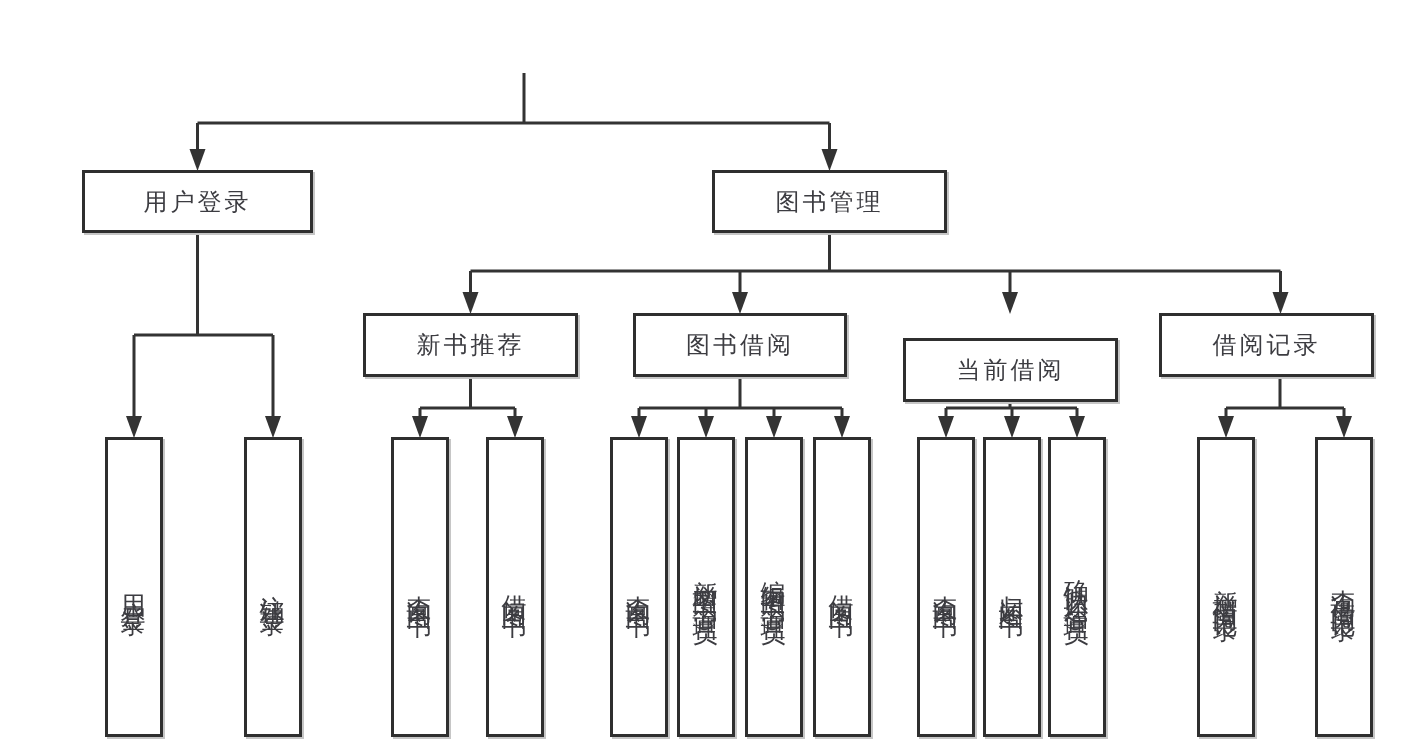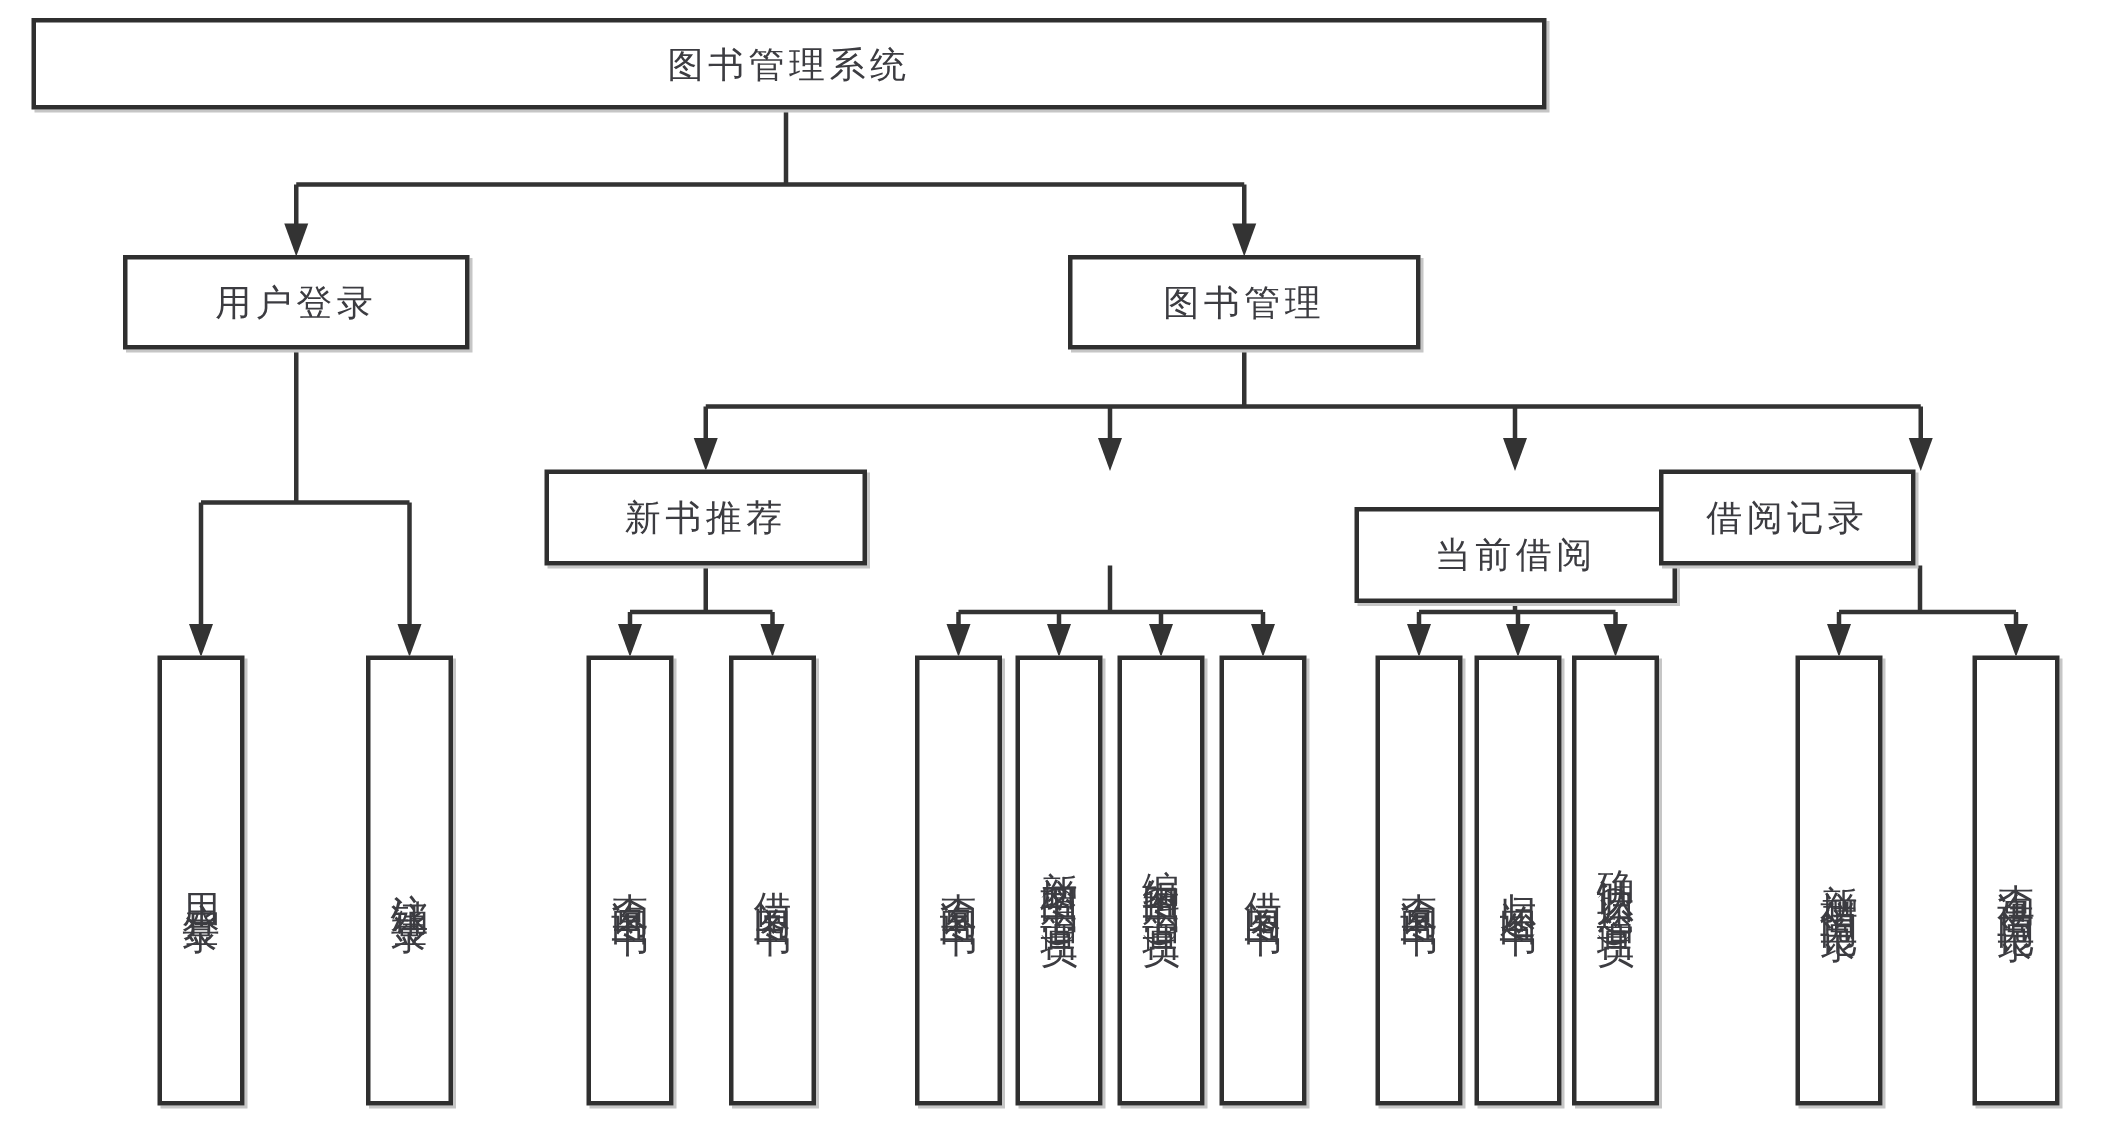--- a/index.html
+++ b/index.html
@@ -35,21 +35,21 @@
     letter-spacing:6px;
     color:#3c3c41;
     top:437px;width:58px;height:300px;
   }
   .root        {left:21px;  top:12px;  width:1010px; height:61px;}
   .n-user-login{left:82px;  top:170px; width:231px;  height:63px;}
   .n-book-mgmt {left:712px; top:170px; width:235px;  height:63px;}
   .n-new-books {left:363px; top:313px; width:215px;  height:64px;}
   .n-book-borrow{left:633px;top:313px; width:214px;  height:64px;}
   .n-current   {left:903px; top:313px; width:215px;  height:64px;margin-top:25px;}
-  .n-records   {left:1106px;top:313px; width:171px;  height:64px;}
+  .n-records   {left:1159px;top:313px; width:215px;  height:64px;}
   .l1{left:105px}.l2{left:244px}.l3{left:391px}.l4{left:486px}
   .l5{left:610px}.l6{left:677px}.l7{left:745px}.l8{left:813px}
   .l9{left:917px}.l10{left:983px}.l11{left:1048px}
   .l12{left:1197px}.l13{left:1315px}
   .watermark{
     position:absolute;
     right:13px;top:715px;
     font-size:19px;
     color:rgba(158,158,158,0.95);
     letter-spacing:1px;
@@ -95,26 +95,26 @@
       <polygon points="766,416 782,416 774,438"></polygon>
       <polygon points="834,416 850,416 842,438"></polygon>
       <polygon points="938,416 954,416 946,438"></polygon>
       <polygon points="1004,416 1020,416 1012,438"></polygon>
       <polygon points="1069,416 1085,416 1077,438"></polygon>
       <polygon points="1218,416 1234,416 1226,438"></polygon>
       <polygon points="1336,416 1352,416 1344,438"></polygon>
     </g>
   </svg>
 
-  <div class="node root">图书管理系统</div>
 
   <div class="node n-user-login">用户登录</div>
   <div class="node n-book-mgmt">图书管理</div>
 
   <div class="node n-new-books">新书推荐</div>
+  <div class="node n-book-borrow">图书借阅</div>
   <div class="node n-current">当前借阅</div>
   <div class="node n-records">借阅记录</div>
 
   <div class="leaf l1">用户登录</div>
   <div class="leaf l2">注销登录</div>
   <div class="leaf l3">查询图书</div>
   <div class="leaf l4">借阅图书</div>
   <div class="leaf l5">查询图书</div>
   <div class="leaf l6">新增图书（管理员）</div>
   <div class="leaf l7">编辑图书（管理员）</div>

